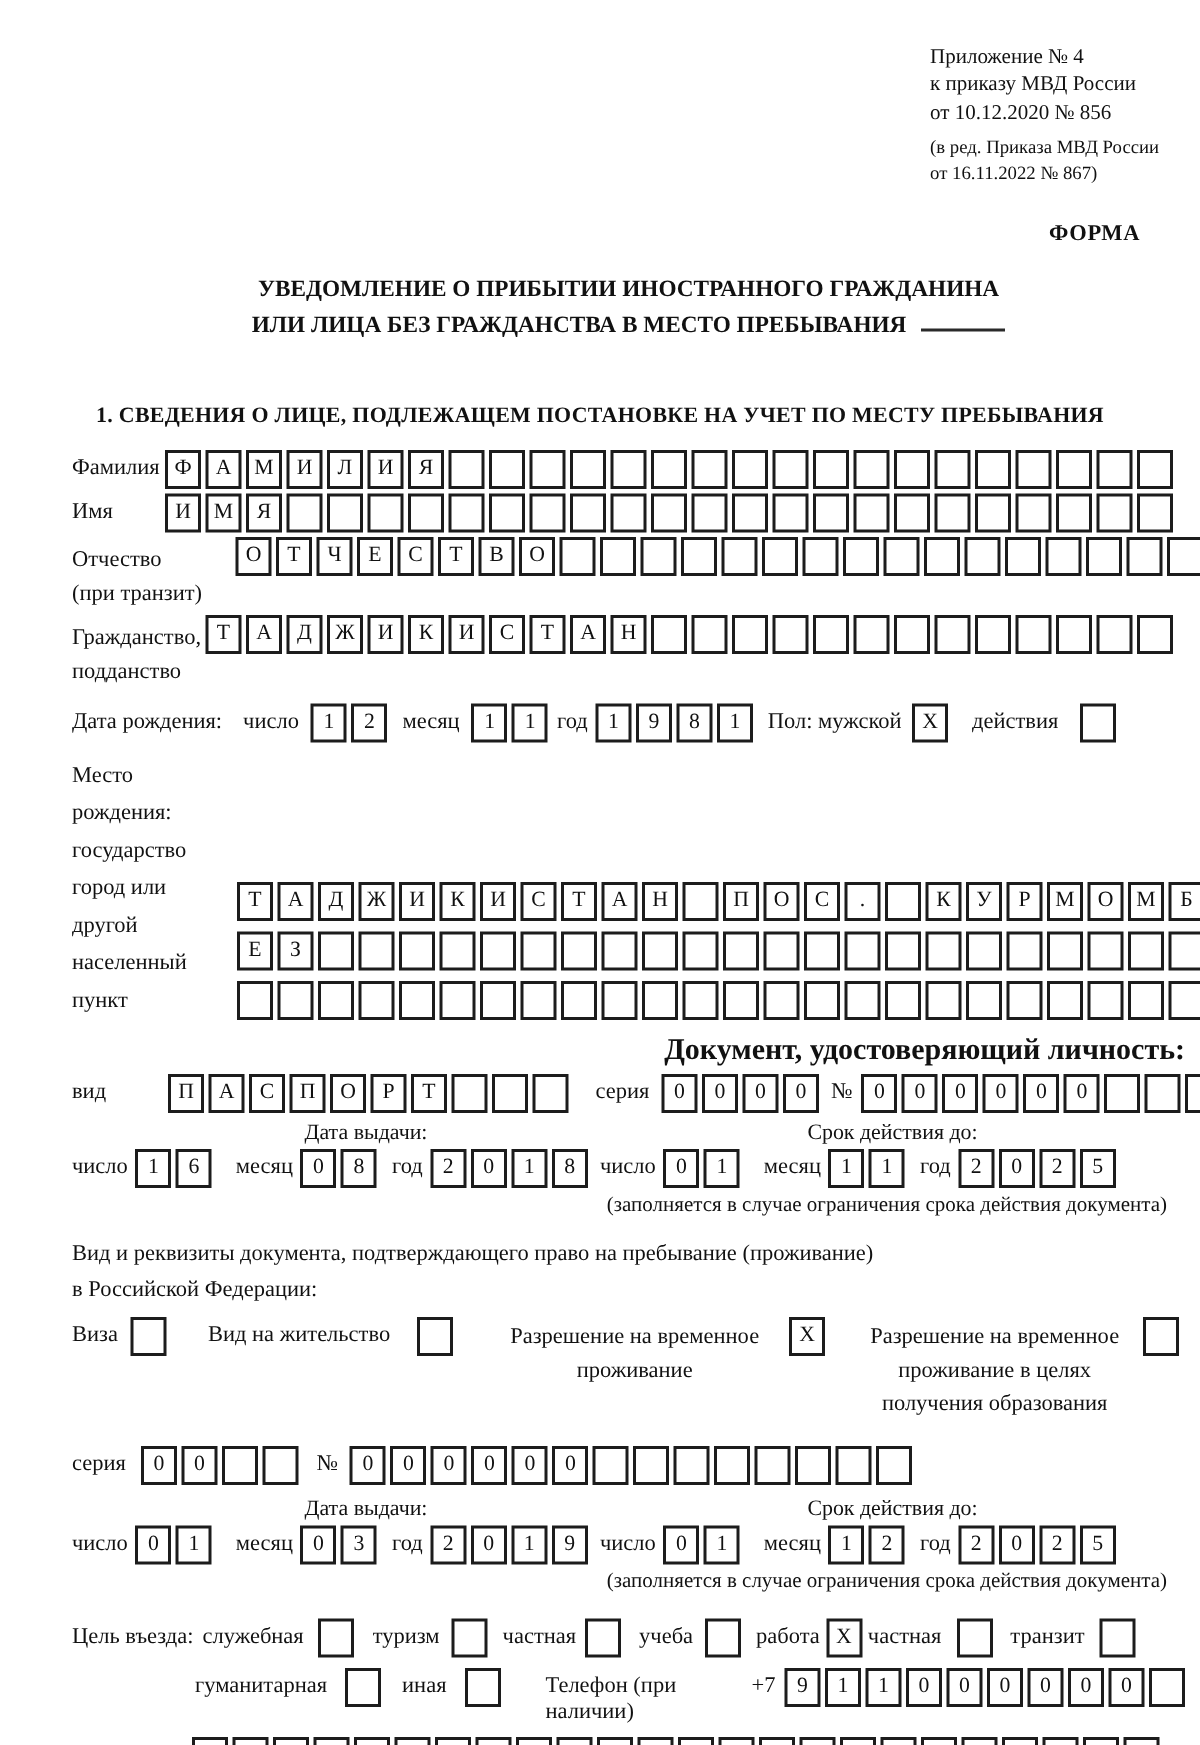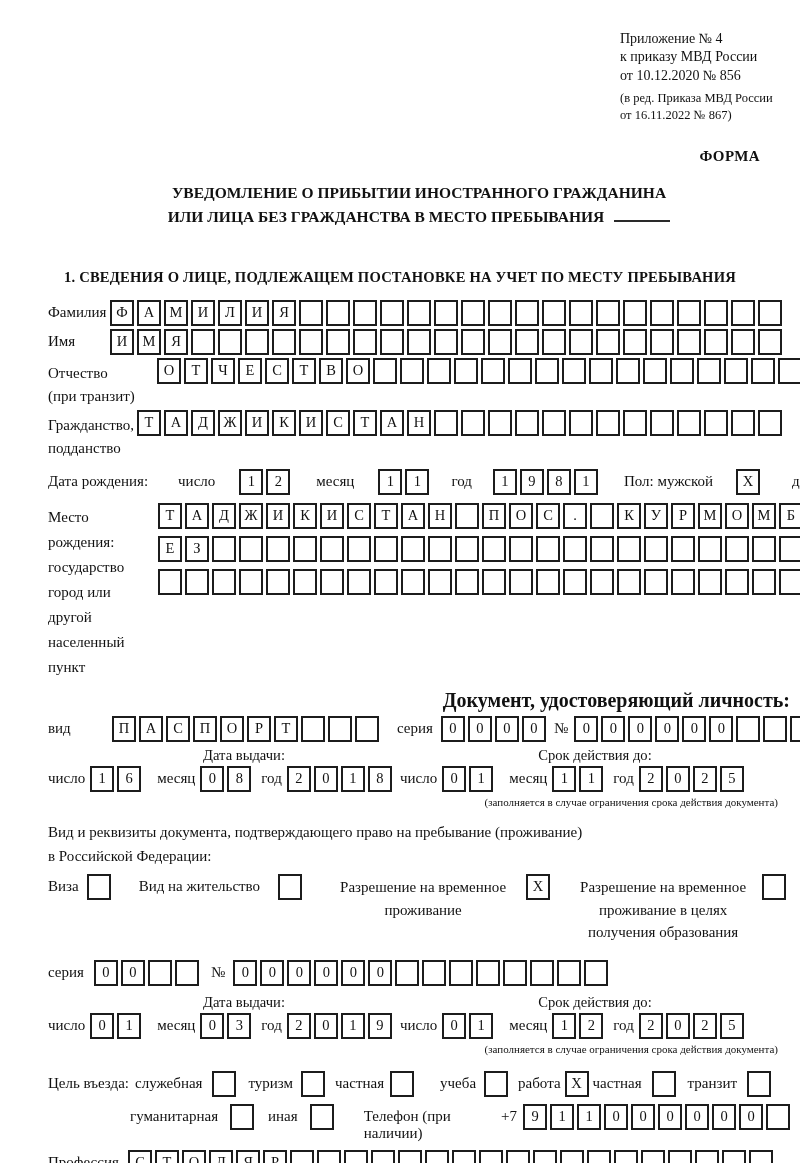--- a/index.html
+++ b/index.html
@@ -19,35 +19,35 @@
   
   .cells { display:flex; gap:3px; flex:0 0 auto; }
   .cell { box-sizing:border-box; width:24px; height:26px; border:2px solid #1c1c1c; text-align:center;
           font-size:14.5px; line-height:21px; background:#fff; flex:0 0 auto; }
 
   .frow { display:flex; align-items:flex-start; margin-top:3px; }
   .lbl { flex:0 0 auto; padding-top:4px; }
   .lbl2 { line-height:1.5; padding-top:4px; }
   .multiline { white-space:pre-line; }
 
-  .block { display:flex; align-items:flex-start; }
+  .block { display:flex; align-items:flex-end; }
   .lbl-lines { white-space:pre-line; line-height:25px; padding-top:2px; flex:0 0 auto; }
   .rows-col { display:flex; flex-direction:column; gap:7px; }
 
   .center-bold { text-align:right; font-weight:bold; font-size:20px; margin-top:9px; padding-left:60px; }
 
   .dates-wrap { display:flex; margin-top:5px; }
   .dcol-left { width:352px; }
   .dcol-right { flex:1 1 auto; }
   .date-head { text-align:center; font-size:14.6px; margin-bottom:2px; }
   .dcol-left .date-head { padding-left:40px; }
   .date-line { display:flex; align-items:flex-start; }
   .date-line .t { padding-top:4px; margin-right:5px; }
   .date-line .cells { margin-right:10px; }
-  .note { font-size:11px; text-align:right; margin-top:4px; padding-right:12px; }
+  .note { font-size:14px; text-align:right; margin-top:4px; padding-right:12px; }
 
   .intro { margin-top:12px; line-height:1.6; }
 
   .permit-row { display:flex; align-items:flex-start; margin-top:6px; }
   .opt-label { padding-top:4px; }
   .opt-label.centered { text-align:center; padding-top:2px; line-height:1.5; }
   .cb { margin-left:8px; }
 
   .purpose-row { display:flex; align-items:flex-start; margin-top:16px; flex-wrap:nowrap; }
   .purpose-row .t { padding-top:4px; }
@@ -192,21 +192,21 @@
         <span class="cell"></span>
         <span class="cell"></span>
         <span class="cell"></span>
         <span class="cell"></span>
         <span class="cell"></span>
         <span class="cell"></span>
         <span class="cell"></span>
       </span>
   </div>
 
-  <div class="frow" style="margin-top:10px;gap:16px;">
+  <div class="frow" style="margin-top:10px;">
     <span class="lbl" style="margin-right:14px;">Дата рождения:</span>
     <span class="lbl" style="margin-right:8px;">число</span>
     <span class="cells" style="margin-right:10px;">
         <span class="cell">1</span>
         <span class="cell">2</span>
       </span>
     <span class="lbl" style="margin-right:8px;">месяц</span>
     <span class="cells" style="margin-right:6px;">
         <span class="cell">1</span>
         <span class="cell">1</span>
@@ -509,21 +509,21 @@
         <span class="cell"></span>
       </span>
     <span class="t" style="margin-left:12px;">туризм</span>
     <span class="cells" style="margin-left:8px;">
         <span class="cell"></span>
       </span>
     <span class="t" style="margin-left:10px;">частная</span>
     <span class="cells" style="margin-left:6px;">
         <span class="cell"></span>
       </span>
-    <span class="t" style="margin-left:26px;text-align:center;">учеба</span>
+    <span class="t" style="margin-left:12px;text-align:center;">учеба</span>
     <span class="cells" style="margin-left:8px;">
         <span class="cell"></span>
       </span>
     <span class="t" style="margin-left:10px;">работа</span>
     <span class="cells" style="margin-left:4px;">
         <span class="cell">X</span>
       </span>
     <span class="t" style="margin-left:4px;">частная</span>
     <span class="cells" style="margin-left:10px;">
         <span class="cell"></span>

